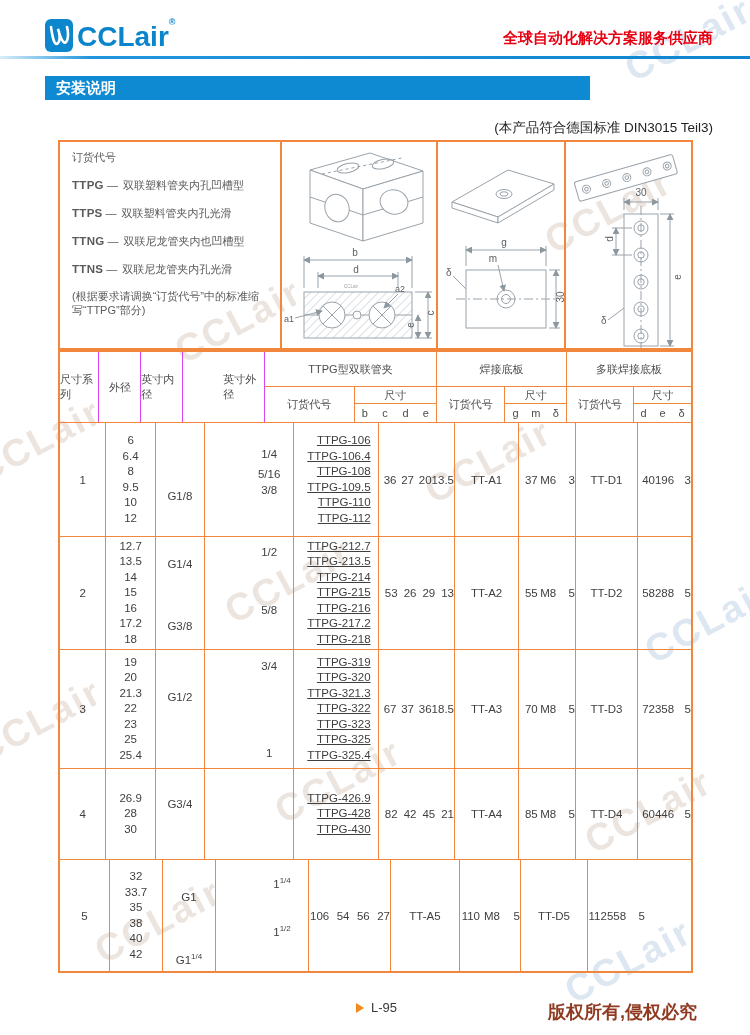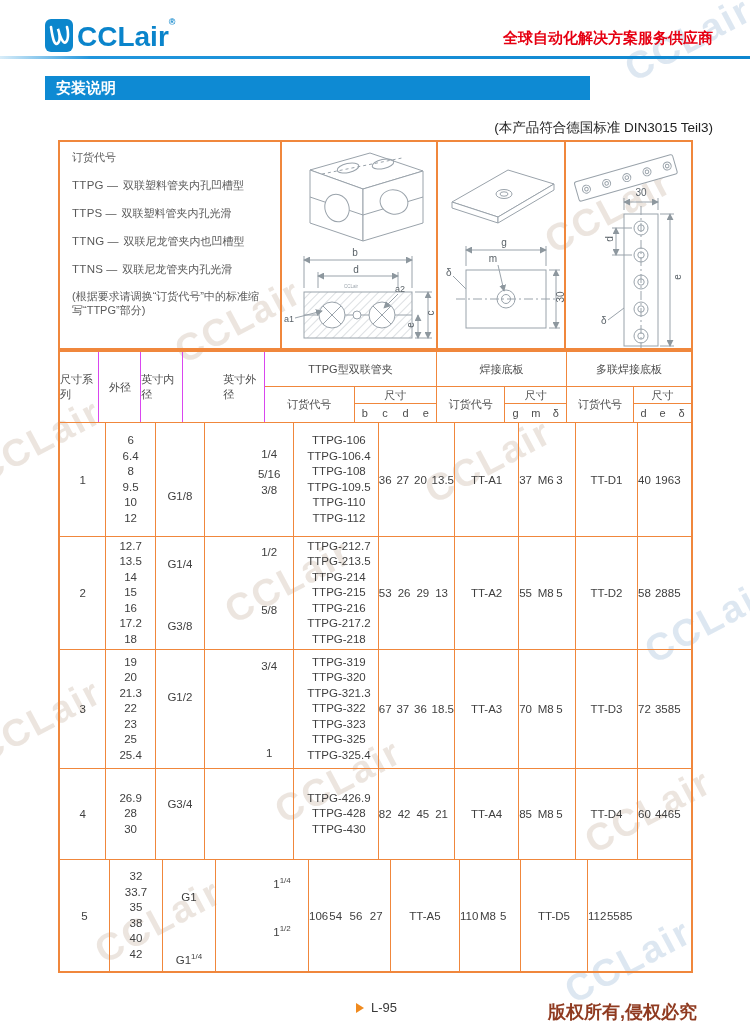--- a/index.html
+++ b/index.html
@@ -30,21 +30,21 @@
   .topbox{position:absolute;left:58px;top:140px;width:635px;height:210px;
     border:2px solid #f0873c;display:flex;box-sizing:border-box;z-index:1;background:transparent;}
   .topbox>div{box-sizing:border-box;height:100%;}
   .tb-c1{width:222px;border-right:2px solid #f0873c;padding:8px 8px 6px 12px;font-size:11px;color:#5a5a5a;}
   .tb-c2{width:156px;border-right:2px solid #f0873c;}
   .tb-c3{width:128px;border-right:2px solid #f0873c;}
   .tb-c4{width:125px;}
   .ob-title{margin-bottom:8px;}
   .ob-item{margin-top:13px;display:flex;align-items:baseline;}
   .ob-item:first-of-type{margin-top:4px;}
-  .ob-code{font-size:11.5px;letter-spacing:.3px;}
+  .ob-code{font-size:11.5px;letter-spacing:.3px;font-weight:bold;}
   .ob-dash{margin:0 5px 0 3px;}
   .ob-note{margin-top:12px;line-height:14px;}
   svg text{font-family:"Liberation Sans","DejaVu Sans",sans-serif;}
   
   .spec{position:absolute;left:58px;top:350px;width:635px;border:2px solid #f0873c;
     box-sizing:border-box;z-index:1;font-size:11.5px;}
   .cell{box-sizing:border-box;border-right:1px solid #f0873c;position:relative;
     display:flex;align-items:center;justify-content:center;text-align:center;}
   .cell:last-child{border-right:none;}
   .w1{width:50px;}.w2{width:53px;}.w3{width:53px;}.w4{width:53px;margin-left:40px;}
@@ -62,25 +62,25 @@
     justify-content:center;font-size:11px;color:#4c4c4c;}
   .gdim{display:flex;flex-direction:column;}
   .dimlabel{height:17px;line-height:16px;text-align:center;font-size:11px;color:#4c4c4c;
     border-bottom:1px solid #f0873c;box-sizing:border-box;}
   .letters{height:18px;display:flex;align-items:center;}
   .letters span{flex:1;text-align:center;font-size:11px;color:#4c4c4c;}
   
   .trow{display:flex;border-bottom:1px solid #f0873c;}
   .trow:last-child{border-bottom:none;}
   .pre{white-space:pre-line;line-height:15.5px;}
-  .codes{justify-content:flex-start;padding-left:13px;text-align:center;}
+  .codes{justify-content:flex-start;padding-left:13px;text-align:right;text-decoration:underline;}
   .abspan{position:absolute;left:0;right:0;text-align:center;font-size:11.5px;line-height:14px;}
   .abspan sup{font-size:8px;vertical-align:super;}
   .dims{padding:0;}
-  .dims span{flex:1;text-align:left;white-space:nowrap;}
+  .dims span{flex:1;text-align:right;white-space:nowrap;}
   
   .pagemark{position:absolute;left:356px;top:1000px;display:flex;align-items:center;z-index:2;}
   .tri{width:0;height:0;border-left:8px solid #f08a1e;border-top:5px solid transparent;
     border-bottom:5px solid transparent;margin-right:7px;}
   .pageno{font-size:13px;color:#3a3a3a;}
   .copyright{position:absolute;right:53px;top:1000px;font-size:18px;font-weight:bold;color:#8f3a20;z-index:2;text-align:center;}
 </style>
 </head>
 <body>
 

